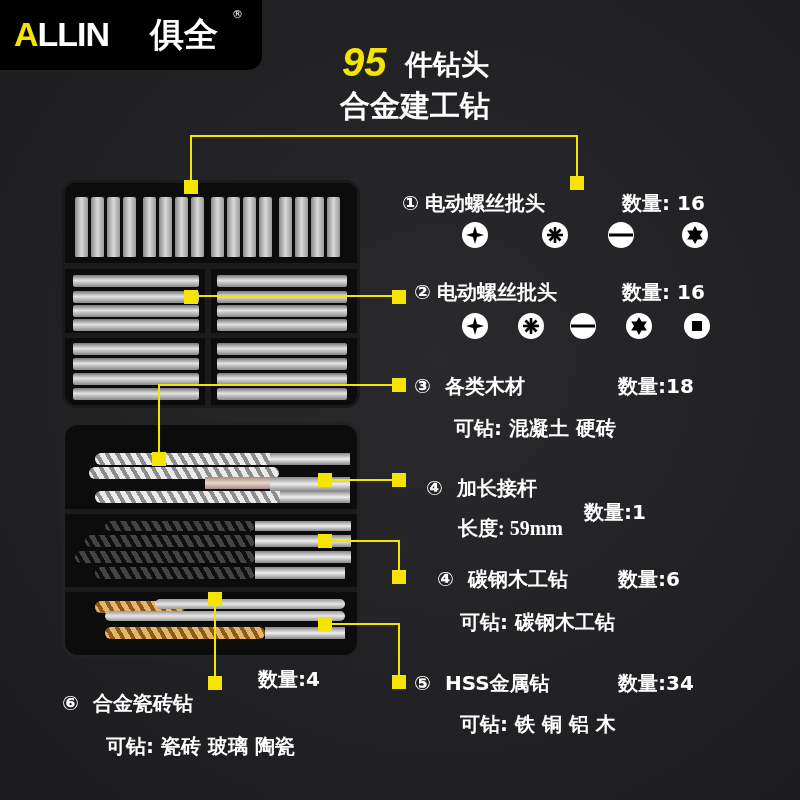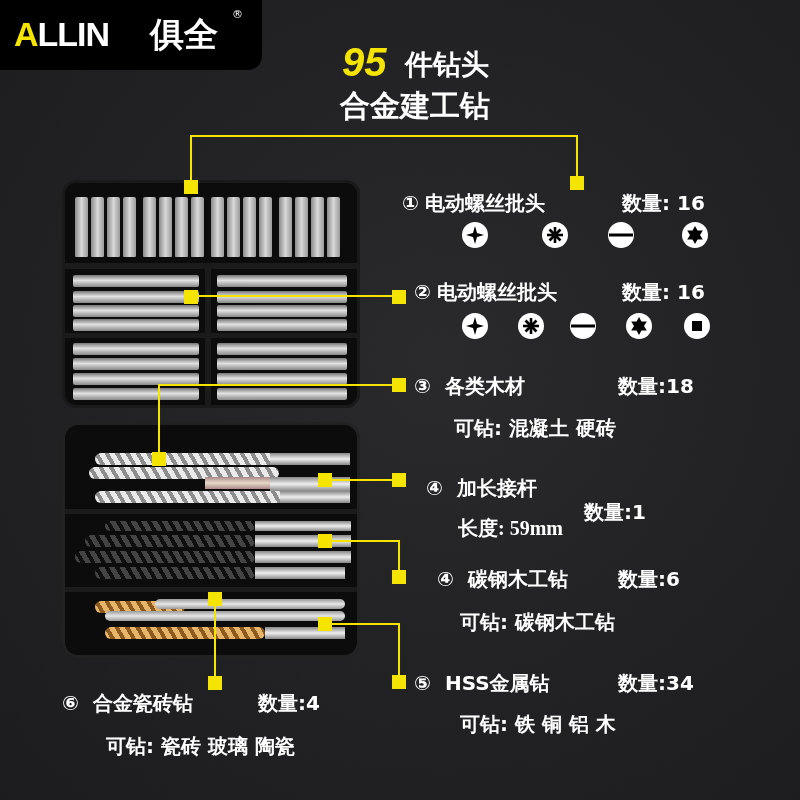--- a/index.html
+++ b/index.html
@@ -253,16 +253,16 @@
   <span style="margin-right:14px;">⑤</span><span>HSS金属钻</span>
 </div>
 <div class="lbl" style="left:618px;top:670px;">
   <span>数量:</span><span>34</span>
 </div>
 <div class="lbl" style="left:460px;top:711px;">可钻: 铁  铜  铝  木</div>
 
 <div class="lbl" style="left:62px;top:690px;">
   <span style="margin-right:14px;">⑥</span><span>合金瓷砖钻</span>
 </div>
-<div class="lbl" style="left:258px;top:690px;">
+<div class="lbl" style="left:258px;top:666px;">
   <span>数量:</span><span>4</span>
 </div>
 <div class="lbl" style="left:106px;top:733px;">可钻: 瓷砖 玻璃 陶瓷</div>
 
 </body></html>

